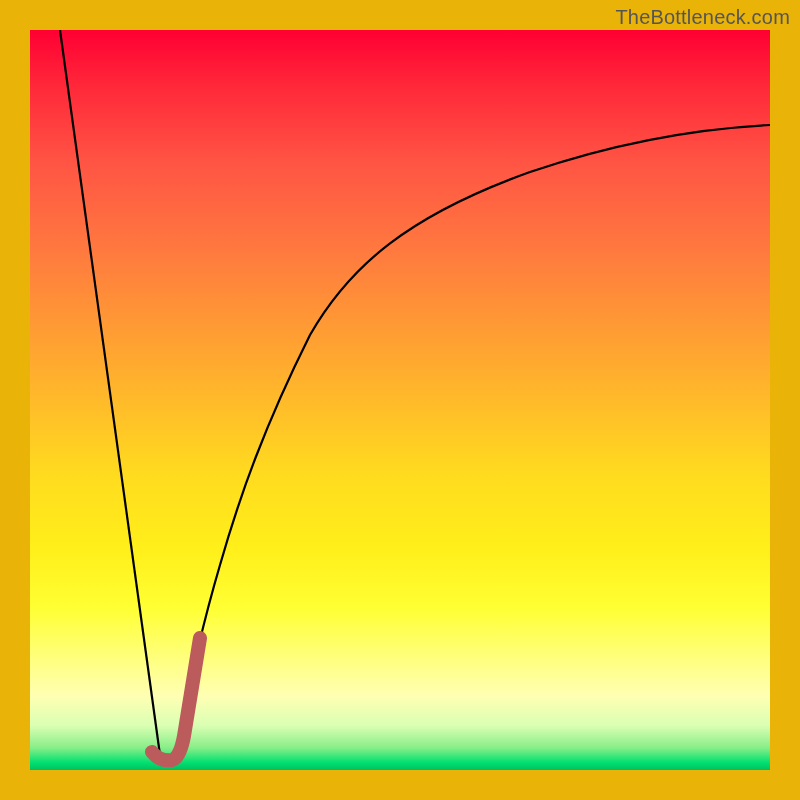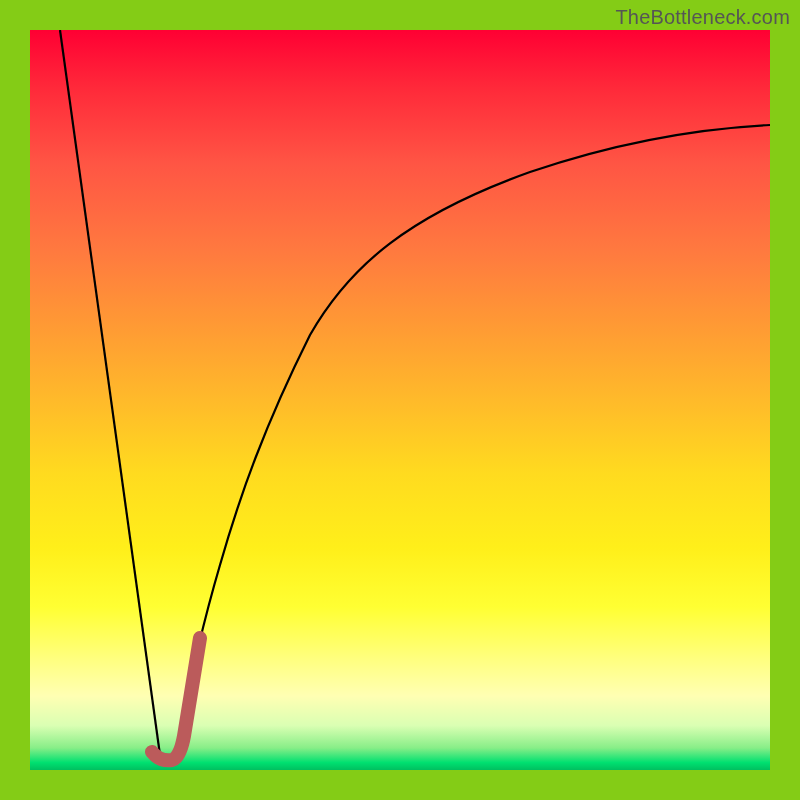--- a/index.html
+++ b/index.html
@@ -1,21 +1,21 @@
 <!DOCTYPE html>
 <html><head>
 <meta charset="utf-8">
 <style>
   * { margin: 0; padding: 0; box-sizing: border-box; }
   html, body { width: 800px; height: 800px; overflow: hidden; background: #000; }
   .container {
     position: relative;
     width: 800px;
     height: 800px;
-    background: #84cc16;
+    background: #eab308;
   }
   .plot-area {
     position: absolute;
     left: 30px;
     top: 30px;
     width: 740px;
     height: 740px;
     background: linear-gradient(
       to bottom,
       #ff0033 0%,

